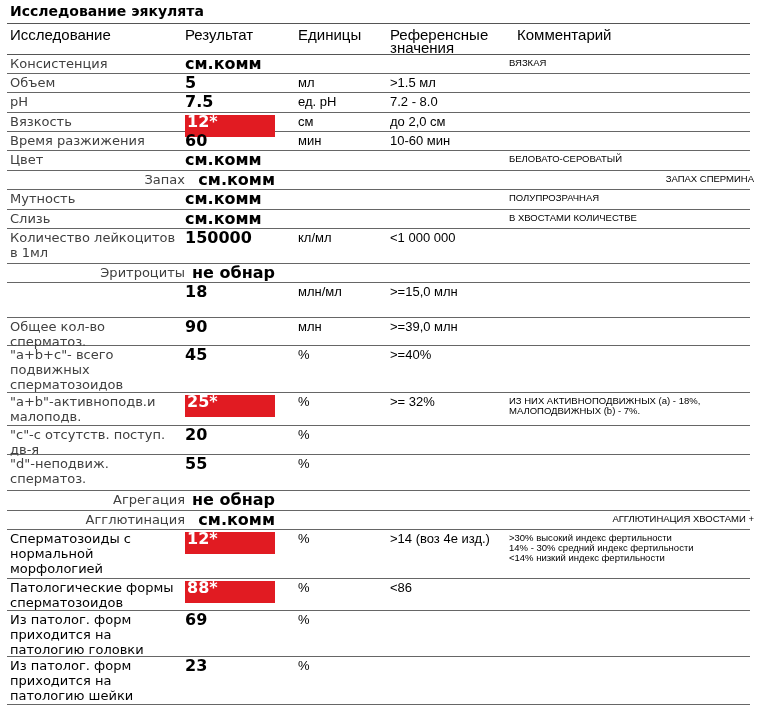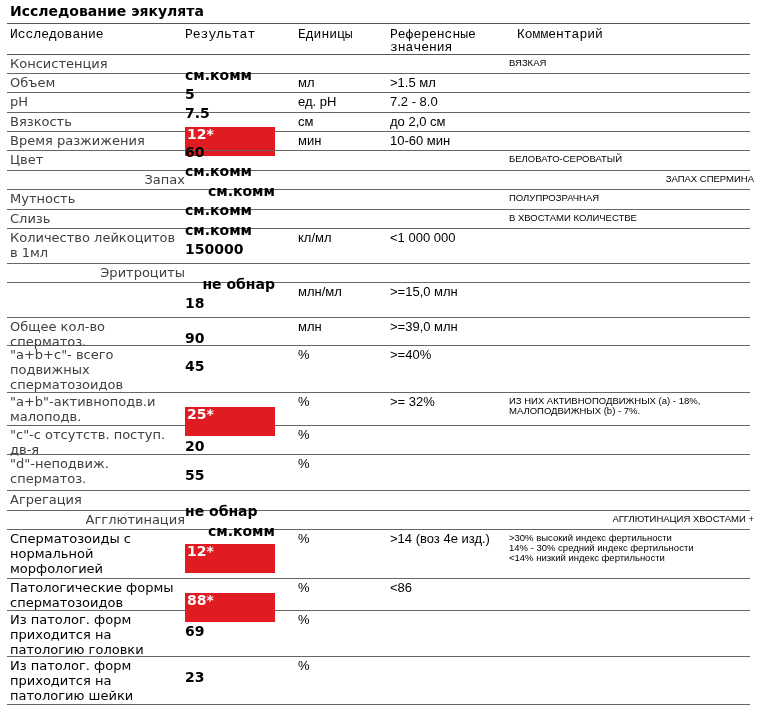--- a/index.html
+++ b/index.html
@@ -1,28 +1,28 @@
 <!DOCTYPE html>
 <html><head>
 <meta charset="utf-8">
 <style>
   html, body { margin: 0; padding: 0; background: #ffffff; }
   body { width: 770px; height: 711px; position: relative; overflow: hidden;
          font-family: "DejaVu Sans", sans-serif; color: #000; }
   .title { position: absolute; left: 10px; top: 3px; font-size: 14px; font-weight: bold; letter-spacing: 0px; }
   .table { position: absolute; left: 7px; top: 23px; width: 743px; }
   .hdr { position: relative; height: 30px; border-top: 1.5px solid #555; border-bottom: 1.5px solid #555;
-         font-family: Liberation Mono, monospace; font-size: 13px; }
+         font-family: Liberation Sans, sans-serif; font-size: 15px; }
   .hdr span { position: absolute; top: 4px; line-height: 13px; }
   .row { position: relative; border-bottom: 1.5px solid #666; box-sizing: border-box; }
   .c { position: absolute; top: 1px; line-height: 15px; }
   .c-name { left: 3px; width: 175px; font-size: 13px; }
   .c-name.blue { color: #404040; }
-  .c-res { left: 178px; width: 90px; font-size: 14px; font-weight: bold; margin-top: 12px; }
-  .c-res.flag { background: #e11b22; color: #ffffff; height: 29px; top: 2px; line-height: 14px; padding-left: 2px; box-sizing: border-box; }
+  .c-res { left: 178px; width: 90px; font-size: 16px; font-weight: bold; }
+  .c-res.flag { background: #e11b22; color: #ffffff; height: 22px; top: 2px; line-height: 14px; padding-left: 2px; box-sizing: border-box; }
   .c-unit { left: 291px; font-family: "Liberation Sans", sans-serif; font-size: 13px; }
   .c-ref { left: 383px; font-family: "Liberation Sans", sans-serif; font-size: 13px; }
   .c-com { left: 502px; width: 245px; font-family: "Liberation Sans", sans-serif; font-size: 9.5px; line-height: 10px; top: 3px; white-space: pre-line; }
 </style>
 </head>
 <body>
 
 <div class="title">Исследование эякулята</div>
 
 <div class="table">
@@ -147,21 +147,21 @@
         <span class="c c-ref"></span>
         <span class="c c-com"></span>
       </div>
       <div class="row" style="height: 36px;">
         <span class="c c-name blue">"d"-неподвиж. сперматоз.</span>
         <span class="c c-res">55</span>
         <span class="c c-unit">%</span>
         <span class="c c-ref"></span>
         <span class="c c-com"></span>
       </div>
-      <div class="row" style="height: 20px;">
+      <div class="row" style="height: 20px; text-align: right;">
         <span class="c c-name blue">Агрегация</span>
         <span class="c c-res">не обнар</span>
         <span class="c c-unit"></span>
         <span class="c c-ref"></span>
         <span class="c c-com"></span>
       </div>
       <div class="row" style="height: 19px; text-align: right;">
         <span class="c c-name blue">Агглютинация</span>
         <span class="c c-res">см.комм</span>
         <span class="c c-unit"></span>

